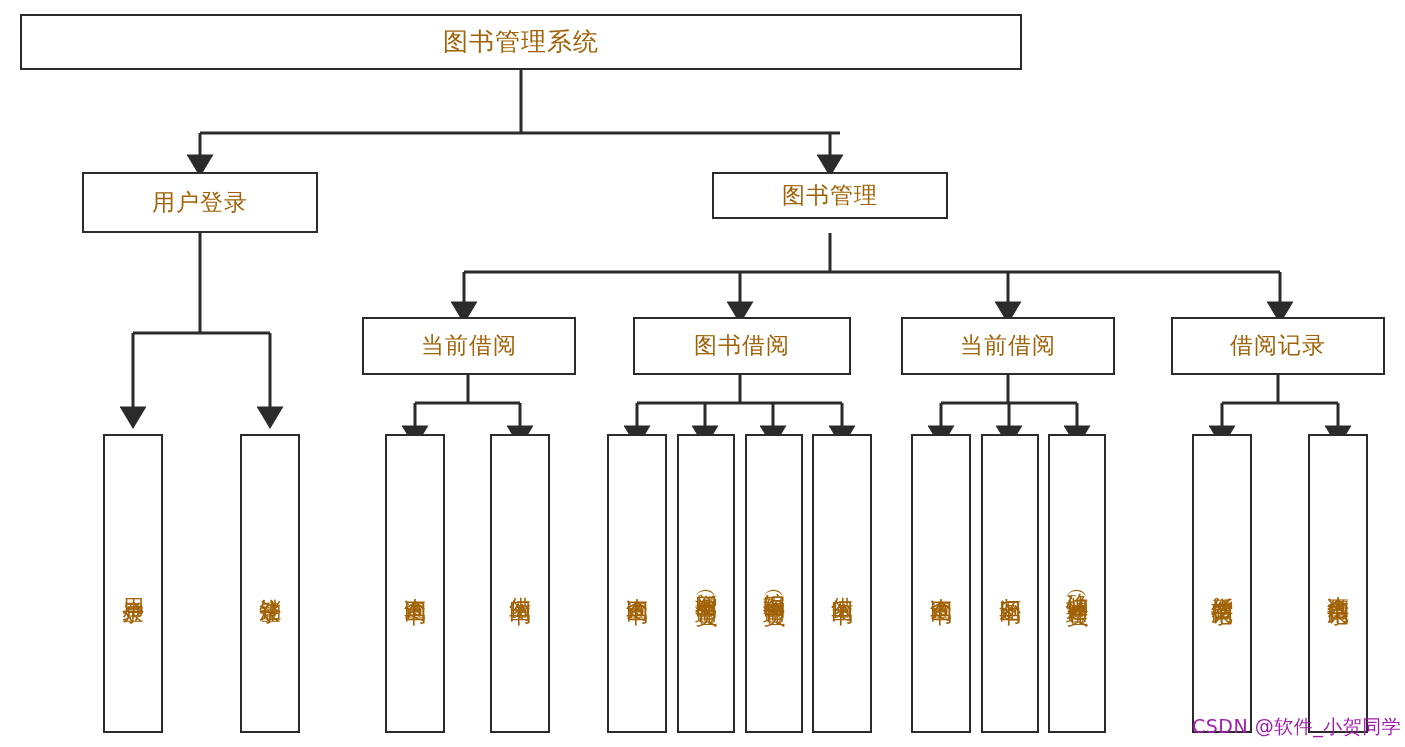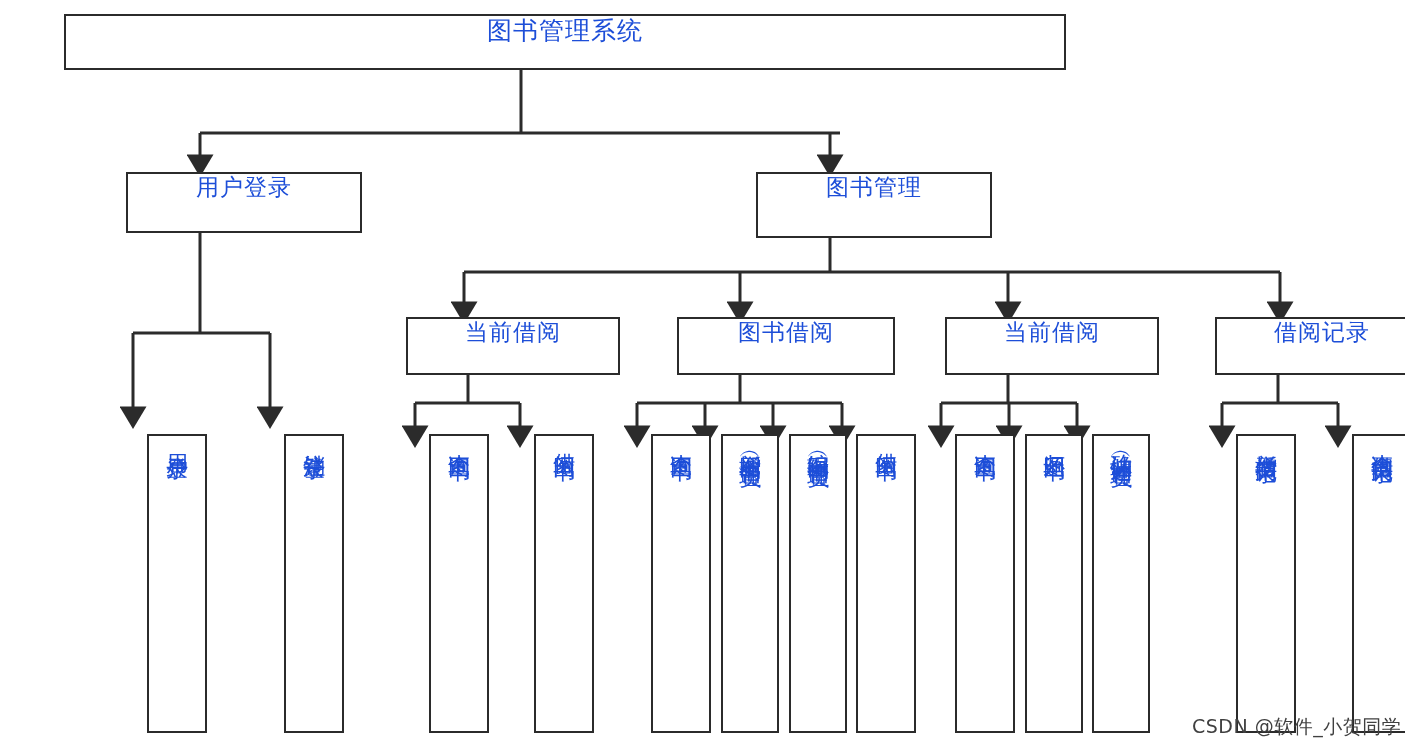--- a/index.html
+++ b/index.html
@@ -23,24 +23,24 @@
     width: 1405px;
     height: 747px;
     pointer-events: none;
   }
   .node {
     position: absolute;
     box-sizing: border-box;
     background: #ffffff;
     border: 2.5px solid #2b2b2b;
     display: flex;
+    align-items: center;
     justify-content: center;
-    color: #1d4ed8;
+    color: #a16207;
     line-height: 1.18;
-    margin-left: 44px;
   }
   .node.horiz {
     font-size: 23px;
     letter-spacing: 1px;
   }
   .node.vert {
     font-size: 22px;
     letter-spacing: 0px;
   }
   .node.vert .vtext {
@@ -48,21 +48,21 @@
     text-orientation: upright;
     white-space: nowrap;
     line-height: 1.12;
     letter-spacing: 2px;
   }
   .node.root {
     font-size: 25px;
   }
   .watermark {
     position: absolute;
-    color: #404040;
+    color: #a21caf;
     font-size: 19px;
     white-space: nowrap;
     letter-spacing: 0.5px;
   }
 </style>
 </head>
 <body>
 
 <div id="canvas">
 
@@ -116,21 +116,21 @@
     </g>
   </svg>
 
   <div class="node horiz root" style="left:20px; top:14px; width:1002px; height:56px;">
     <span>图书管理系统</span>
   </div>
 
   <div class="node horiz" style="left:82px; top:172px; width:236px; height:61px;">
     <span>用户登录</span>
   </div>
-  <div class="node horiz" style="left:712px; top:172px; width:236px; height:66px;">
+  <div class="node horiz" style="left:712px; top:172px; width:236px; height:47px;">
     <span>图书管理</span>
   </div>
 
   <div class="node horiz" style="left:362px; top:317px; width:214px; height:58px;">
     <span>当前借阅</span>
   </div>
   <div class="node horiz" style="left:633px; top:317px; width:218px; height:58px;">
     <span>图书借阅</span>
   </div>
   <div class="node horiz" style="left:901px; top:317px; width:214px; height:58px;">

